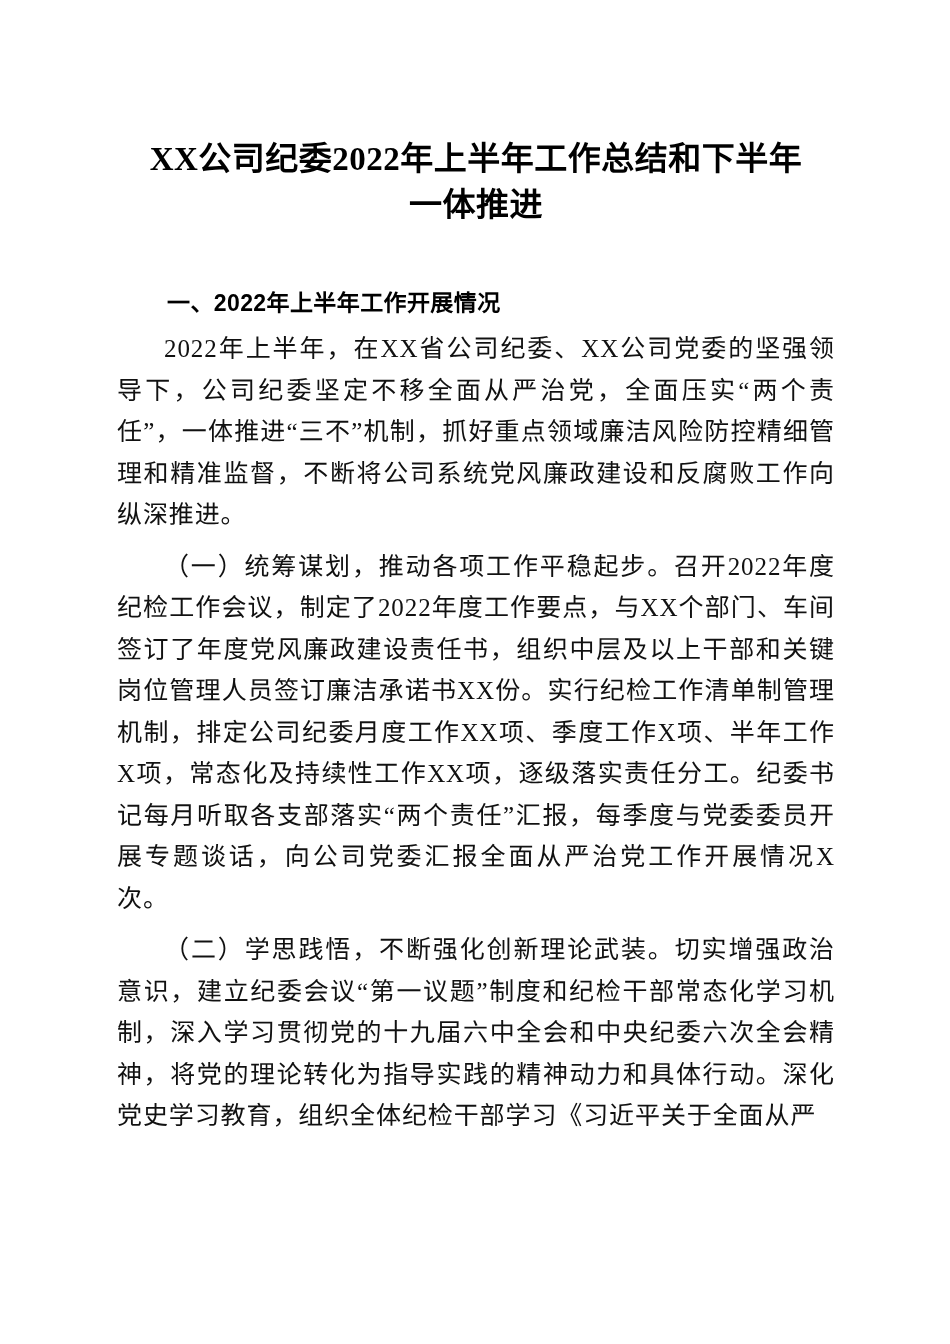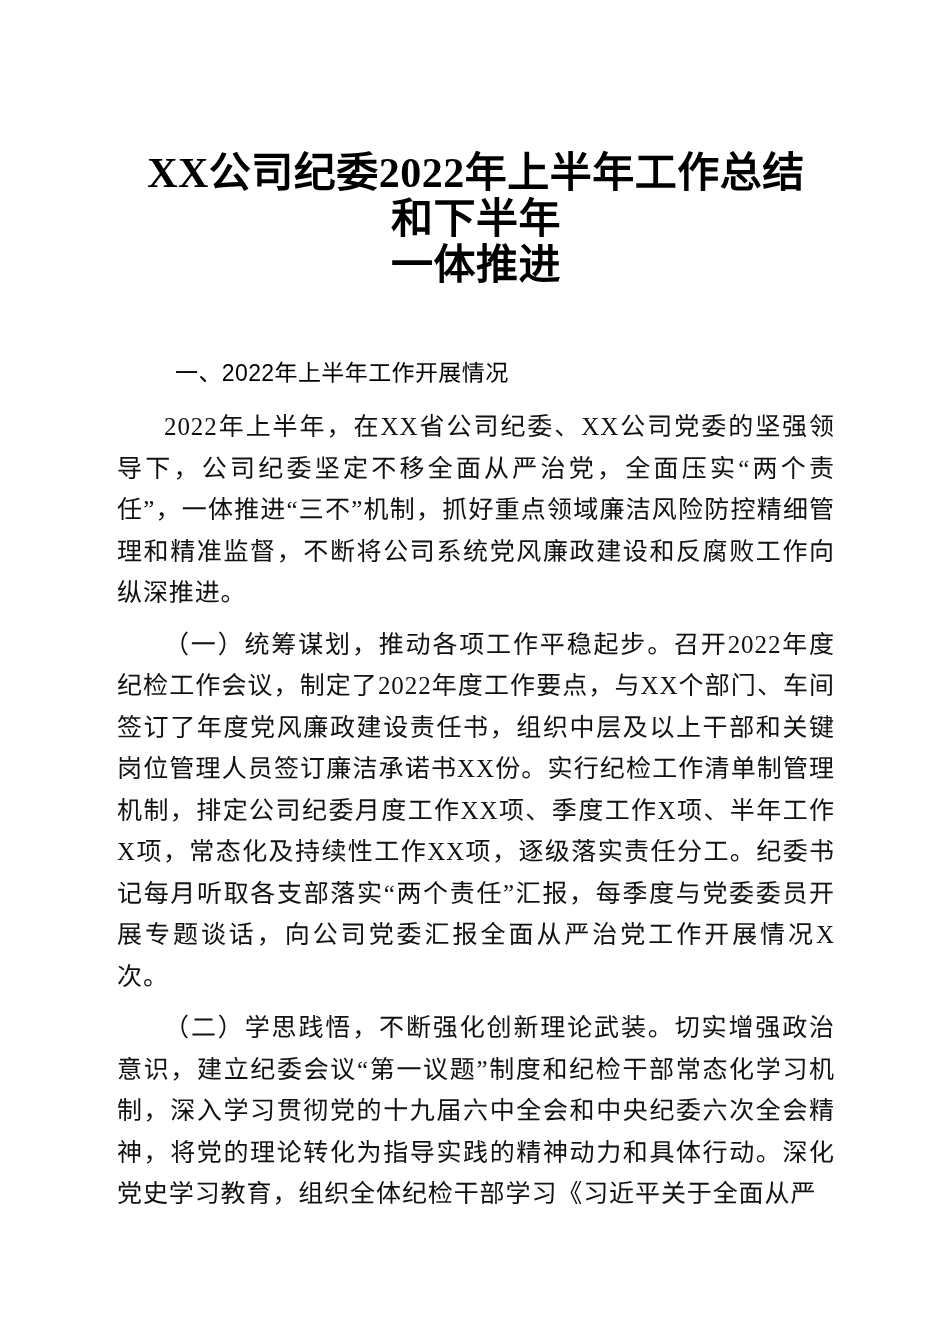--- a/index.html
+++ b/index.html
@@ -18,35 +18,35 @@
   }
   .doc-body {
     position: absolute;
     left: 117px;
     top: 0;
     width: 718px;
   }
   .doc-title {
     font-family: "Liberation Serif", "DejaVu Serif", serif;
     font-weight: bold;
-    font-size: 42px;
+    font-size: 33px;
     line-height: 46px;
     text-align: center;
     color: #000000;
-    margin: 14px;
+    margin: 0;
     padding-top: 136px;
     letter-spacing: 0.5px;
   }
   .section-heading {
     font-family: "Liberation Sans", "DejaVu Sans", sans-serif;
-    font-weight: normal;
+    font-weight: bold;
     font-size: 23px;
     line-height: 42px;
     color: #000000;
-    margin: 12px;
+    margin: 4px;
     padding-top: 50px;
     text-indent: 46px;
     letter-spacing: 0.4px;
   }
   .para {
     font-family: "Liberation Serif", "DejaVu Serif", serif;
     font-size: 25px;
     line-height: 41.5px;
     color: #111111;
     margin: 0;

